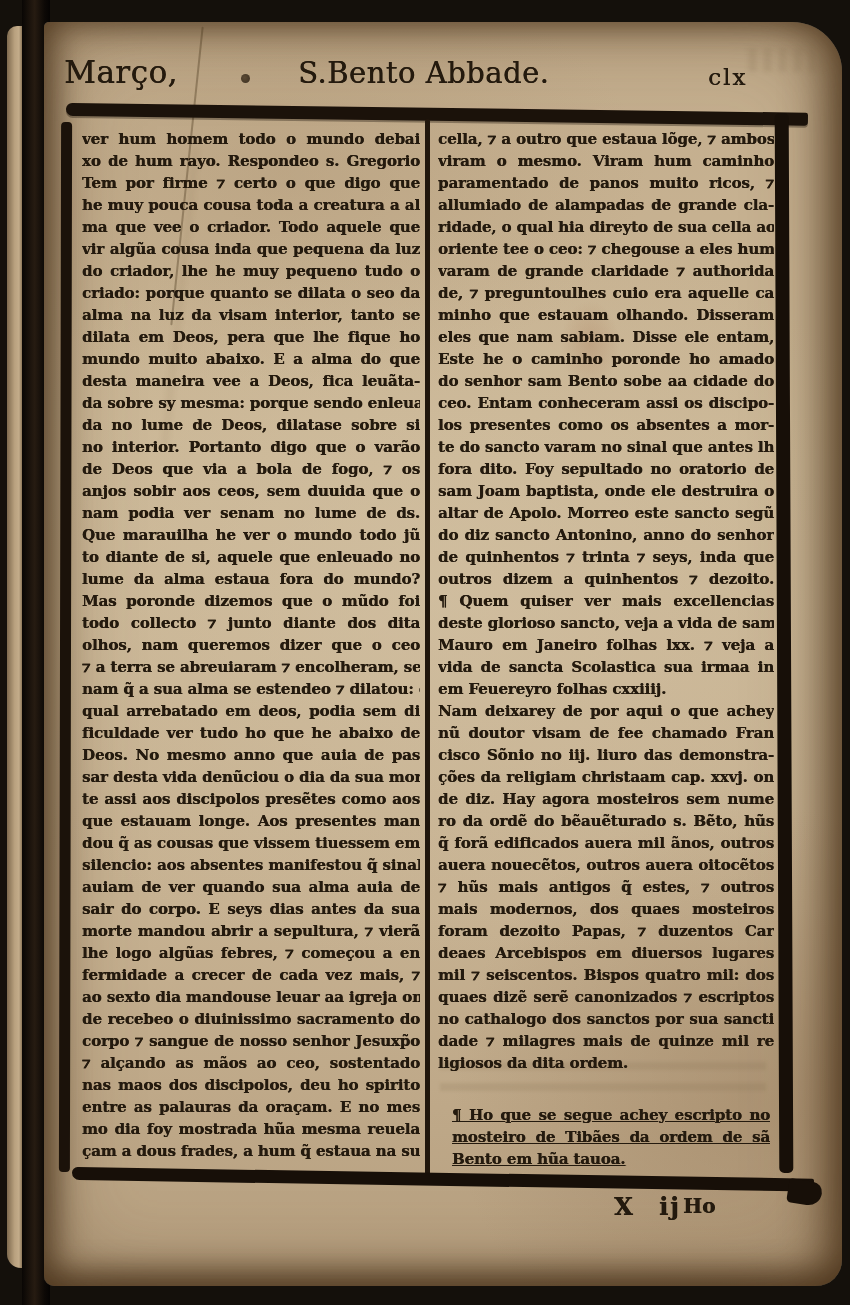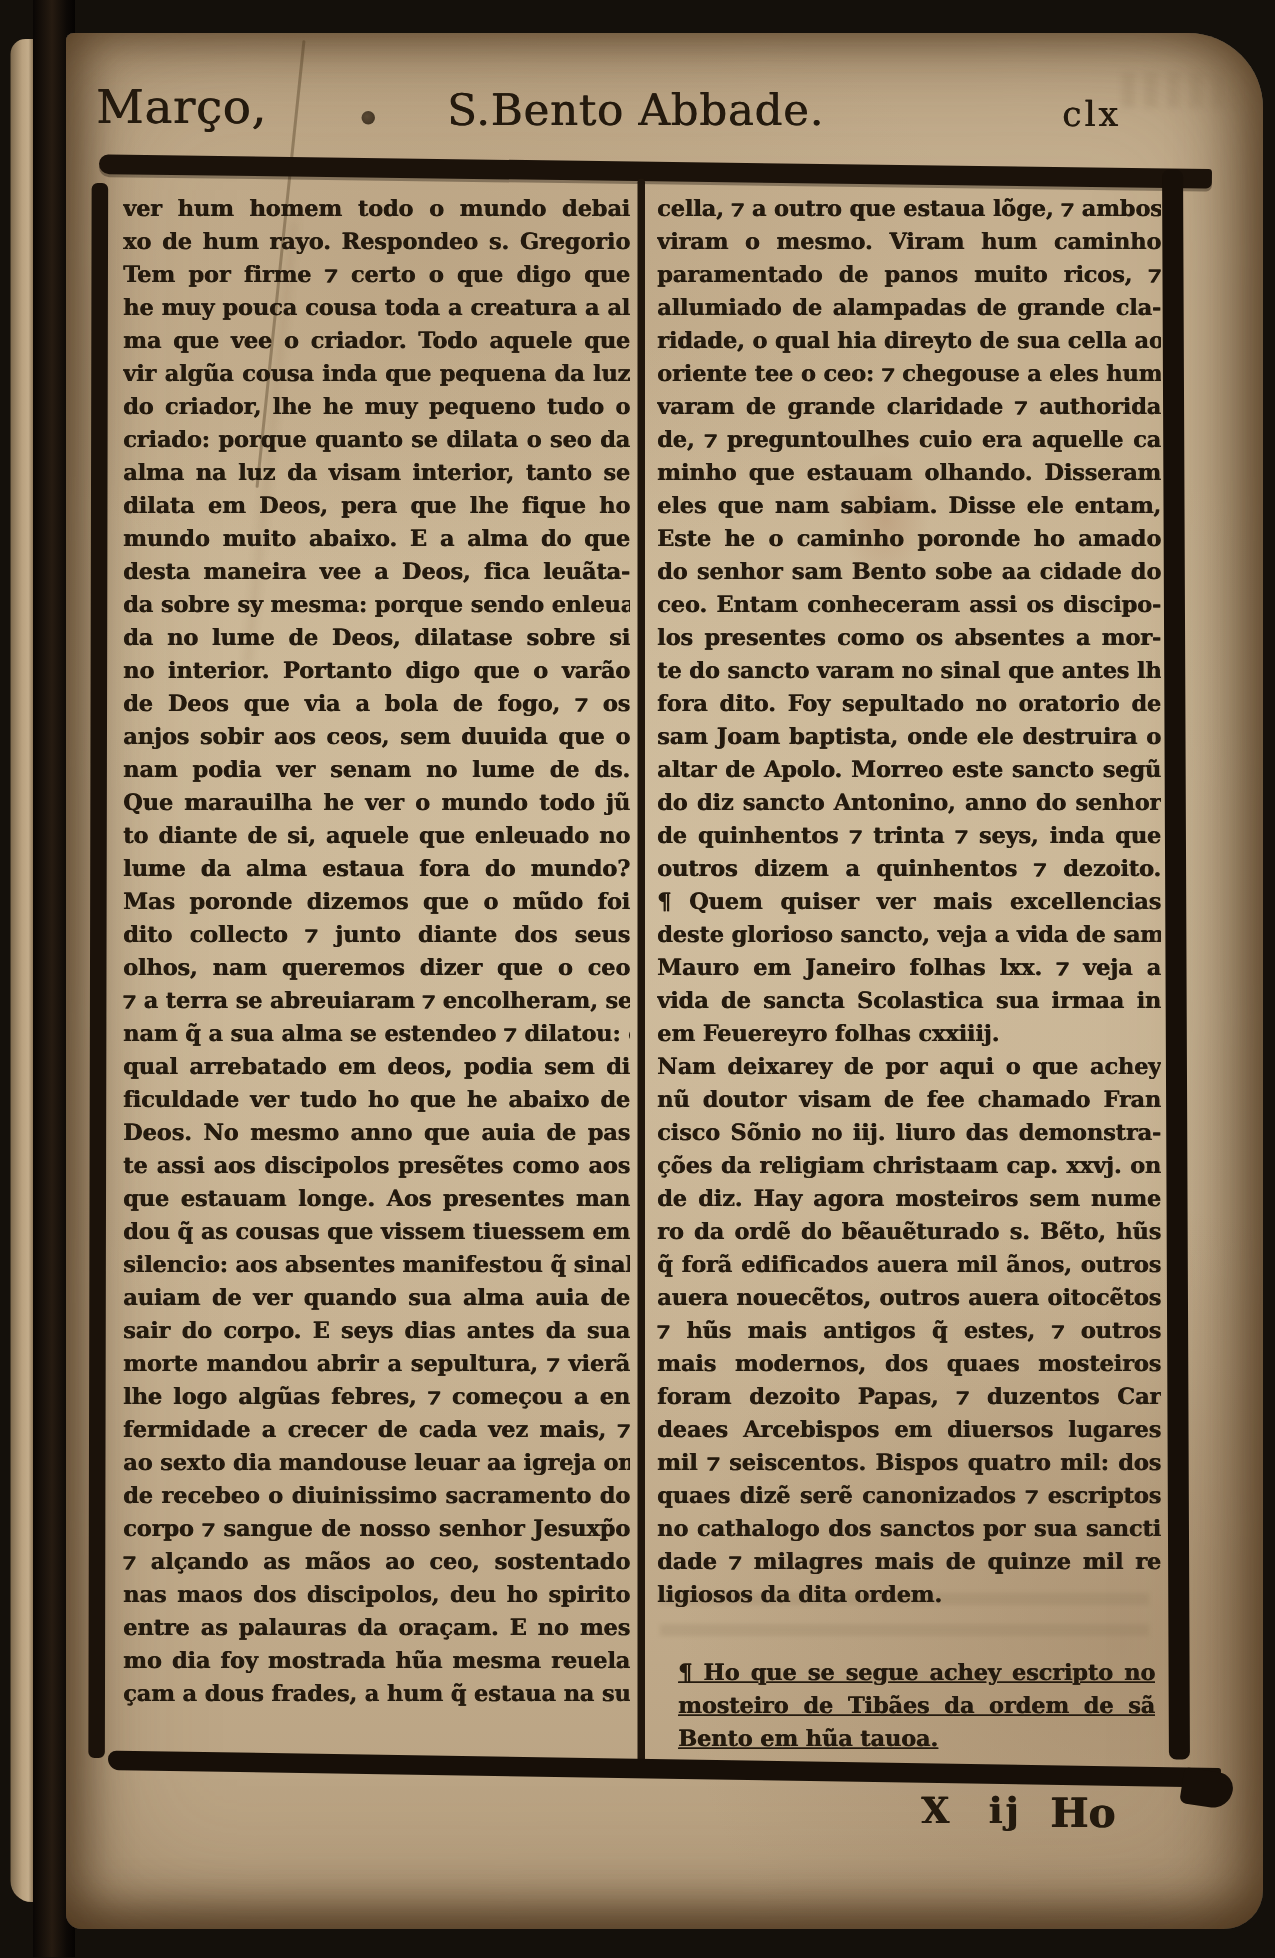--- a/index.html
+++ b/index.html
@@ -94,21 +94,21 @@
   .tline{height:22px;text-align:justify;text-align-last:justify;white-space:nowrap;overflow:hidden;}
   .tline.last{text-align-last:left;}
   .para.gap-before{margin-top:30px;}
   .para.indented{padding-left:14px;padding-right:4px;text-decoration:underline;}
 
   .footer-sig{
     position:absolute;left:600px;top:1192px;font-size:24px;font-weight:700;
     letter-spacing:2px;word-spacing:14px;text-shadow:.5px 0 0 currentColor;
   }
   .footer-catch{
-    position:absolute;left:700px;top:1194px;font-size:27px;font-weight:700;
+    position:absolute;left:683px;top:1194px;font-size:20px;font-weight:700;
     text-shadow:.5px 0 0 currentColor;
   }
 </style>
 </head>
 <body style="background: rgb(20, 16, 11);">
 
 <div class="under-page"></div>
 <div class="gutter-band"></div>
 
 <div class="page"></div>
@@ -145,27 +145,28 @@
       <div class="tline">da sobre sy mesma: porque sendo enleua</div>
       <div class="tline">da no lume de Deos, dilatase sobre si</div>
       <div class="tline">no interior. Portanto digo que o varão</div>
       <div class="tline">de Deos que via a bola de fogo, ⁊ os</div>
       <div class="tline">anjos sobir aos ceos, sem duuida que o</div>
       <div class="tline">nam podia ver senam no lume de ds.</div>
       <div class="tline">Que marauilha he ver o mundo todo jũ</div>
       <div class="tline">to diante de si, aquele que enleuado no</div>
       <div class="tline">lume da alma estaua fora do mundo?</div>
       <div class="tline">Mas poronde dizemos que o mũdo foi</div>
-      <div class="tline">dito collecto ⁊ junto diante dos seus</div>
+      <div class="tline">todo collecto ⁊ junto diante dos dita</div>
       <div class="tline">olhos, nam queremos dizer que o ceo</div>
       <div class="tline">⁊ a terra se abreuiaram ⁊ encolheram, se</div>
       <div class="tline">nam q̃ a sua alma se estendeo ⁊ dilatou: o</div>
       <div class="tline">qual arrebatado em deos, podia sem di</div>
       <div class="tline">ficuldade ver tudo ho que he abaixo de</div>
       <div class="tline">Deos. No mesmo anno que auia de pas</div>
+      <div class="tline">sar desta vida denũciou o dia da sua mor</div>
       <div class="tline">te assi aos discipolos presẽtes como aos</div>
       <div class="tline">que estauam longe. Aos presentes man</div>
       <div class="tline">dou q̃ as cousas que vissem tiuessem em</div>
       <div class="tline">silencio: aos absentes manifestou q̃ sinal</div>
       <div class="tline">auiam de ver quando sua alma auia de</div>
       <div class="tline">sair do corpo. E seys dias antes da sua</div>
       <div class="tline">morte mandou abrir a sepultura, ⁊ vierã</div>
       <div class="tline">lhe logo algũas febres, ⁊ começou a en</div>
       <div class="tline">fermidade a crecer de cada vez mais, ⁊</div>
       <div class="tline">ao sexto dia mandouse leuar aa igreja on</div>

